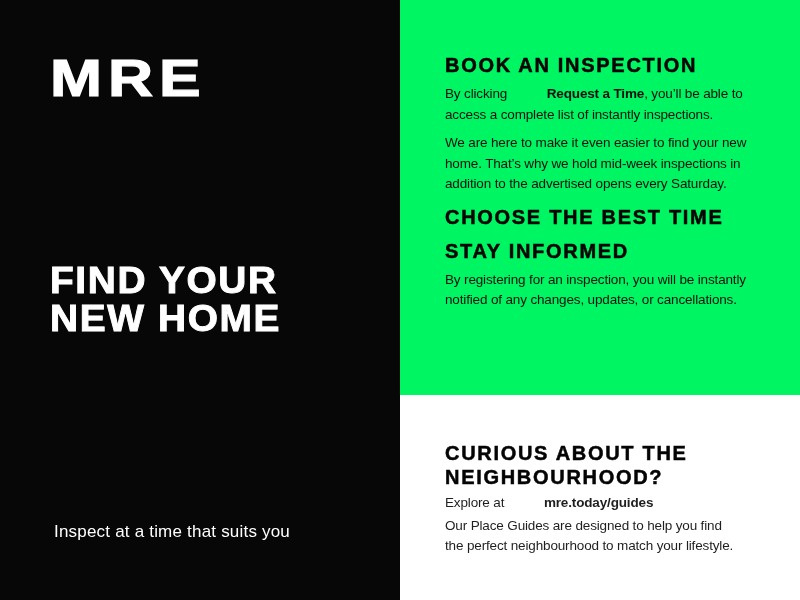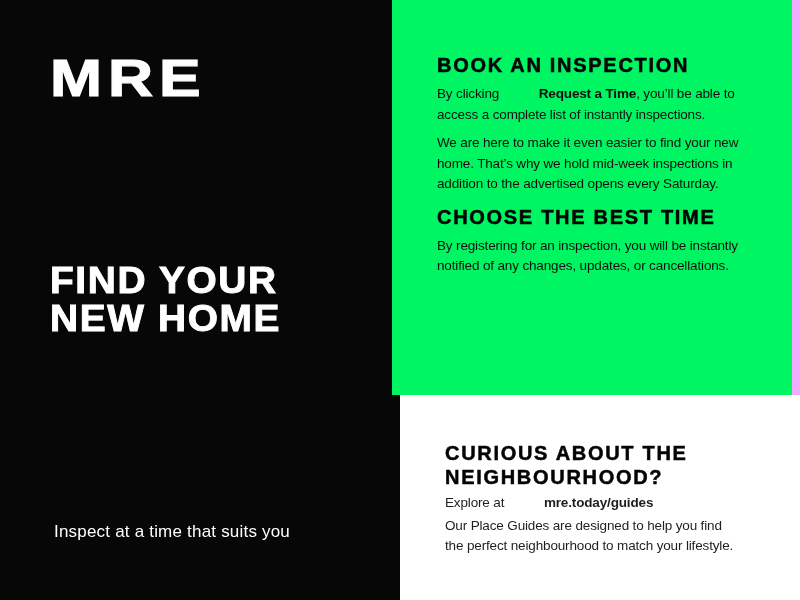--- a/index.html
+++ b/index.html
@@ -52,21 +52,21 @@
     left: 54px; top: 522px;
     font-size: 17px;
     font-weight: 400;
     letter-spacing: 0.2px;
     white-space: pre;
   }
 
   
   .green-panel {
     position: absolute;
-    left: 392px; top: 0;
+    left: 400px; top: 0;
     width: 400px; height: 395px;
     background: #00F563;
     padding: 53px 30px 0 45px;
     color: #0c0c0c;
   }
   .g-heading {
     margin: 0 0 7px 0;
     font-size: 20px;
     font-weight: 800;
     letter-spacing: 1.7px;
@@ -115,20 +115,21 @@
   <section class="green-panel">
     <h2 class="g-heading">BOOK AN INSPECTION</h2>
     <p class="body-text"><span>By clicking </span><b>Request a Time</b><span>, you’ll be able to
 access a complete list of instantly inspections.</span></p>
     <p class="body-text">We are here to make it even easier to find your new
 home. That’s why we hold mid-week inspections in
 addition to the advertised opens every Saturday.</p>
 
     <h2 class="g-heading mt">CHOOSE THE BEST TIME</h2>
 
+    <h2 class="g-heading mt">STAY INFORMED</h2>
     <p class="body-text">By registering for an inspection, you will be instantly
 notified of any changes, updates, or cancellations.</p>
   </section>
 
   <section class="white-panel">
     <h2 class="g-heading">CURIOUS ABOUT THE
 NEIGHBOURHOOD?</h2>
     <p class="body-text explore"><span>Explore at </span><b>mre.today/guides</b></p>
     <p class="body-text">Our Place Guides are designed to help you find
 the perfect neighbourhood to match your lifestyle.</p>

